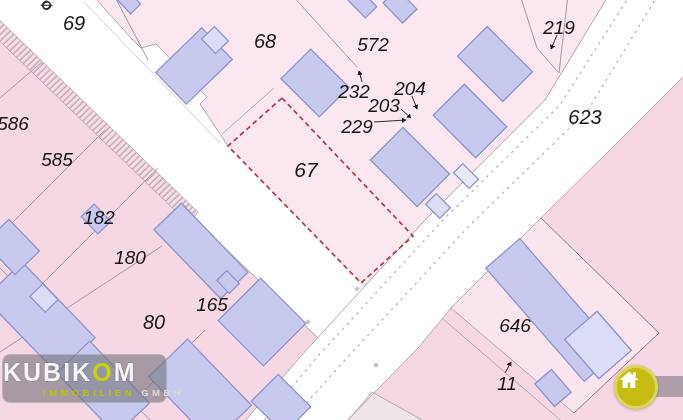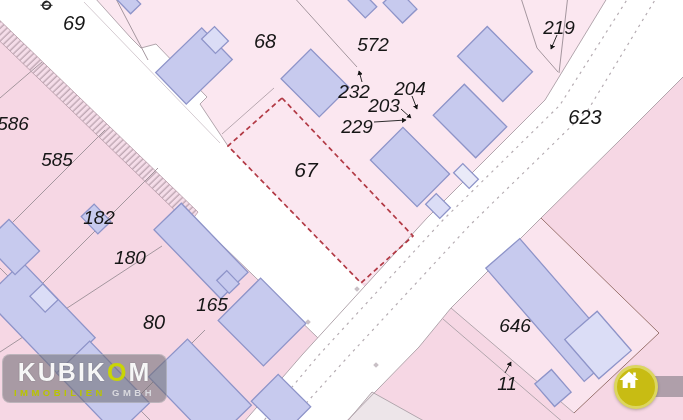--- a/index.html
+++ b/index.html
@@ -3,26 +3,26 @@
 <meta charset="utf-8">
 <style>
   html,body{margin:0;padding:0;background:#222;}
   #stage{position:relative;width:683px;height:420px;overflow:hidden;background:#f6d7e4;
          font-family:"Liberation Sans",sans-serif;}
   #stage svg{position:absolute;left:0;top:0;}
   .lbl{font-family:"Liberation Sans",sans-serif;font-style:italic;fill:#161616;}
   
   .logo{position:absolute;left:2px;top:354px;width:163px;height:47px;
         background:rgba(112,110,118,.58);border:1px solid rgba(255,255,255,.25);
-        border-radius:8px;display:flex;flex-direction:column;align-items:center;
+        border-radius:8px;display:flex;flex-direction:column;
         justify-content:center;line-height:1;}
   .logo .l1{font-size:25px;font-weight:bold;letter-spacing:2px;color:rgba(255,255,255,.95);
             text-shadow:0 0 1px #55555a;}
   .logo .l1 .accent{color:#c9d405;text-shadow:none;}
-  .logo .l2{margin-top:3px;font-size:9.5px;font-weight:bold;letter-spacing:3.5px;}
+  .logo .l2{margin-top:3px;font-size:9.5px;font-weight:bold;letter-spacing:3.5px;padding-left:40px;}
   .logo .l2 .t1{color:#b8c303;}
   .logo .l2 .t2{color:#d9d9de;}
   
   .btnbar{position:absolute;left:633px;top:376px;width:60px;height:21px;
           background:rgba(128,122,132,.6);border-radius:11px;}
   .homebtn{position:absolute;left:614px;top:365px;width:44px;height:44px;border-radius:50%;
            background:#c8bc13;border:3px solid #dcd65f;box-sizing:border-box;
            display:flex;align-items:center;justify-content:center;cursor:pointer;
            box-shadow:0 1px 3px rgba(60,60,30,.35);}
 </style>

